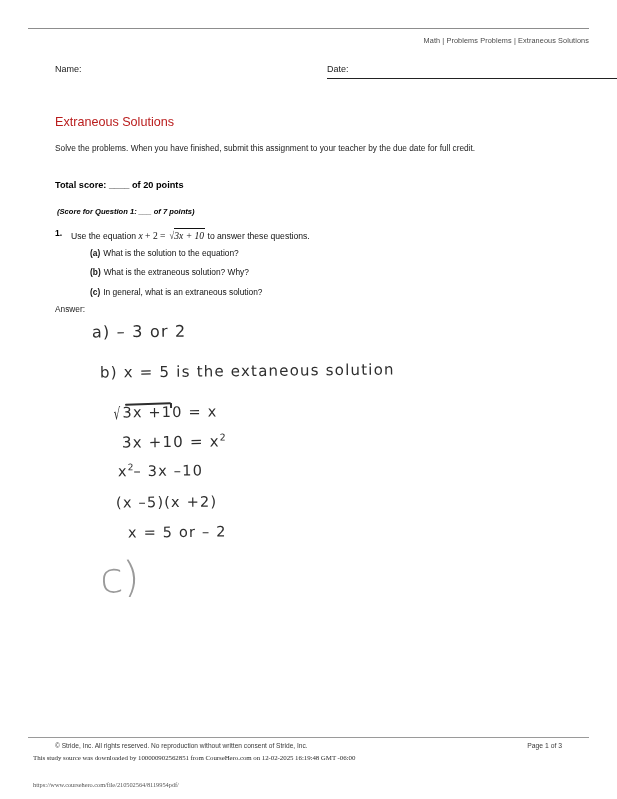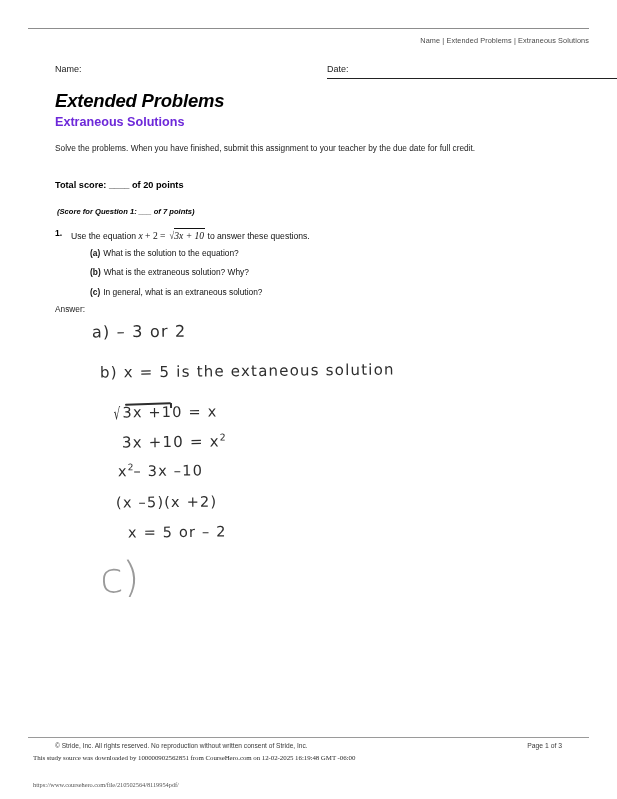--- a/index.html
+++ b/index.html
@@ -77,22 +77,22 @@
     font-size: 18.5px;
     font-weight: bold;
     font-style: italic;
     letter-spacing: -0.2px;
     color: #000;
   }
   .doc-subtitle {
     position: absolute;
     left: 55px; top: 115px;
     font-size: 12.6px;
-    font-weight: bold;
-    color: #6d28d9;
+    font-weight: normal;
+    color: #b91c1c;
   }
   .instructions {
     position: absolute;
     left: 55px; top: 142px;
     width: 499px;
     font-size: 8.3px;
     line-height: 12.2px;
     color: #222;
   }
 
@@ -281,29 +281,28 @@
     color: #555;
     letter-spacing: -0.05px;
   }
 </style>
 </head>
 <body>
 
 <div class="page">
 
   <div class="top-rule"></div>
-  <div class="running-header">Name | Extended Problems | Extraneous Solutions</div>
+  <div class="running-header">Math | Problems Problems | Extraneous Solutions</div>
 
   <div class="namedate">
     <span class="name-label">Name:</span>
     <span class="date-label">Date:</span>
     <span class="date-line"></span>
   </div>
 
-  <div class="doc-title">Extended Problems</div>
   <div class="doc-subtitle">Extraneous Solutions</div>
   <div class="instructions">Solve the problems. When you have finished, submit this assignment to your teacher by the due date for full credit.</div>
 
   <div class="total-score">Total score: ____ of 20 points</div>
   <div class="q-score">(Score for Question 1: ___ of 7 points)</div>
 
   <div class="q-num">1.</div>
   <div class="q-stem">
     <span>Use the equation</span>
     <span class="math">

